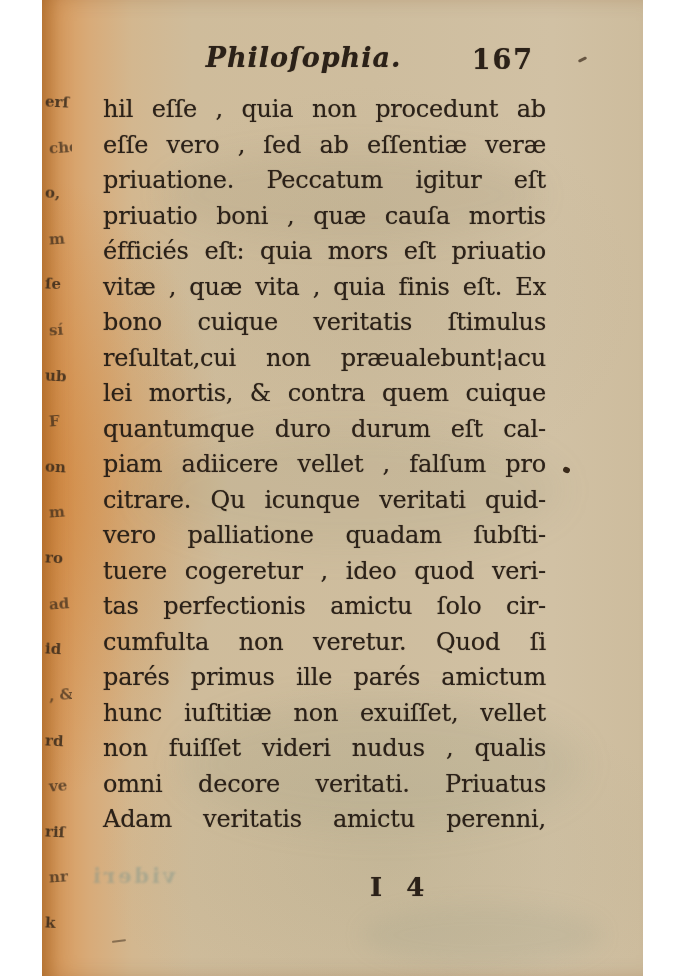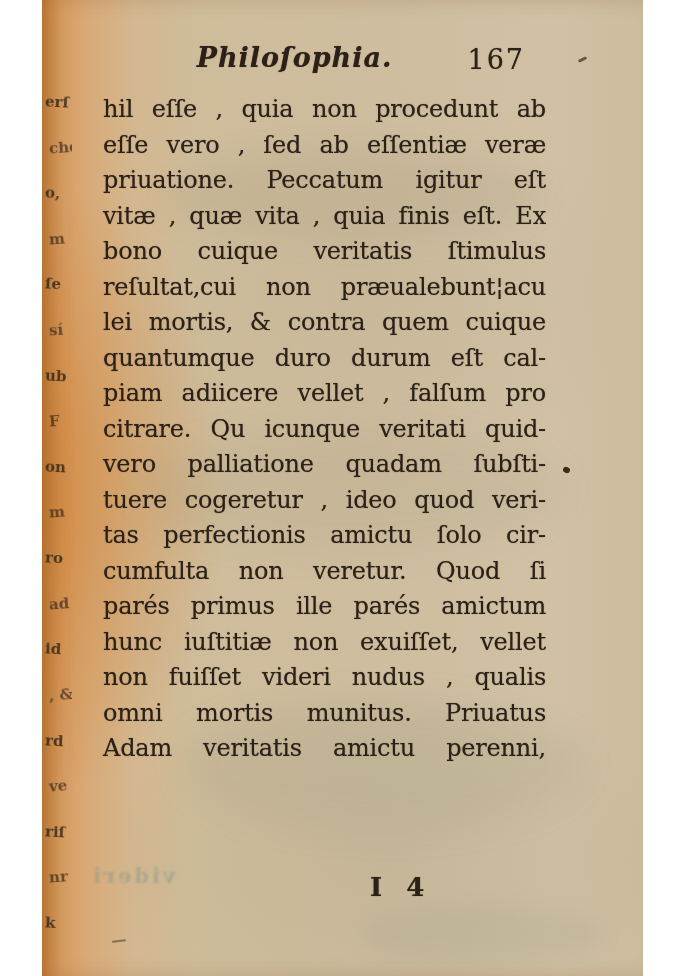--- a/index.html
+++ b/index.html
@@ -49,33 +49,33 @@
     color: #38291a;
     line-height: 1;
     padding-left: 3px;
     filter: blur(0.6px);
     transform: rotate(3deg);
     opacity: 0.85;
   }
   .edge-frag:nth-child(even) { transform: rotate(-4deg) translateX(4px); opacity: 0.7; }
 
   
-  .header { position: absolute; left: 0; top: 42px; width: 100%; height: 40px; }
+  .header { position: absolute; left: 9px; top: 42px; width: 100%; height: 40px; }
   .running-title {
     position: absolute; left: 0; width: 100%;
     text-align: center;
     transform: translateX(-48px);
     font-style: italic; font-weight: bold;
     font-size: 27px; color: #2b2118;
     letter-spacing: 1px;
     text-shadow: 0 0 1px rgba(43,33,24,0.55);
   }
   .page-number {
     position: absolute; right: 118px; top: 2px;
-    font-size: 27px; font-weight: normal; color: #2b2118;
+    font-size: 27px; font-weight: bold; color: #2b2118;
     letter-spacing: 2px;
     text-shadow: 0 0 1px rgba(43,33,24,0.55);
     margin-left: 20px;
   }
 
   
   .body-text {
     position: absolute; left: 61px; top: 92px;
     width: 443px;
   }
@@ -151,35 +151,37 @@
 
     <div class="header">
       <div class="running-title">Philoſophia.</div>
       <div class="page-number">167</div>
     </div>
 
     <div class="body-text">
       <div class="line justified">hil eſſe , quia non procedunt ab</div>
       <div class="line justified">eſſe vero , ſed ab eſſentiæ veræ</div>
       <div class="line justified">priuatione. Peccatum igitur eſt</div>
+      <div class="line justified">priuatio boni , quæ cauſa mortis</div>
+      <div class="line justified">éfficiés eſt: quia mors eſt priuatio</div>
       <div class="line justified">vitæ , quæ vita , quia finis eſt. Ex</div>
       <div class="line justified">bono cuique veritatis ſtimulus</div>
       <div class="line justified">reſultat,cui non præualebunt¦acu</div>
       <div class="line justified">lei mortis, &amp; contra quem cuique</div>
       <div class="line justified">quantumque duro durum eſt cal-</div>
       <div class="line justified">piam adiicere vellet , falſum pro</div>
       <div class="line justified">citrare. Qu icunque veritati quid-</div>
       <div class="line justified">vero palliatione quadam ſubſti-</div>
       <div class="line justified">tuere cogeretur , ideo quod veri-</div>
       <div class="line justified">tas perfectionis amictu ſolo cir-</div>
       <div class="line justified">cumfulta non veretur. Quod ſi</div>
       <div class="line justified">parés primus ille parés amictum</div>
       <div class="line justified">hunc iuſtitiæ non exuiſſet, vellet</div>
       <div class="line justified">non fuiſſet videri nudus , qualis</div>
-      <div class="line justified">omni mortis munitus. Priuatus</div>
+      <div class="line justified">omni decore veritati. Priuatus</div>
       <div class="line justified">Adam veritatis amictu perenni,</div>
     </div>
 
     <div class="signature">
       <span>I</span>
       <span>4</span>
     </div>
 
     <div class="ghost">videri</div>
 

